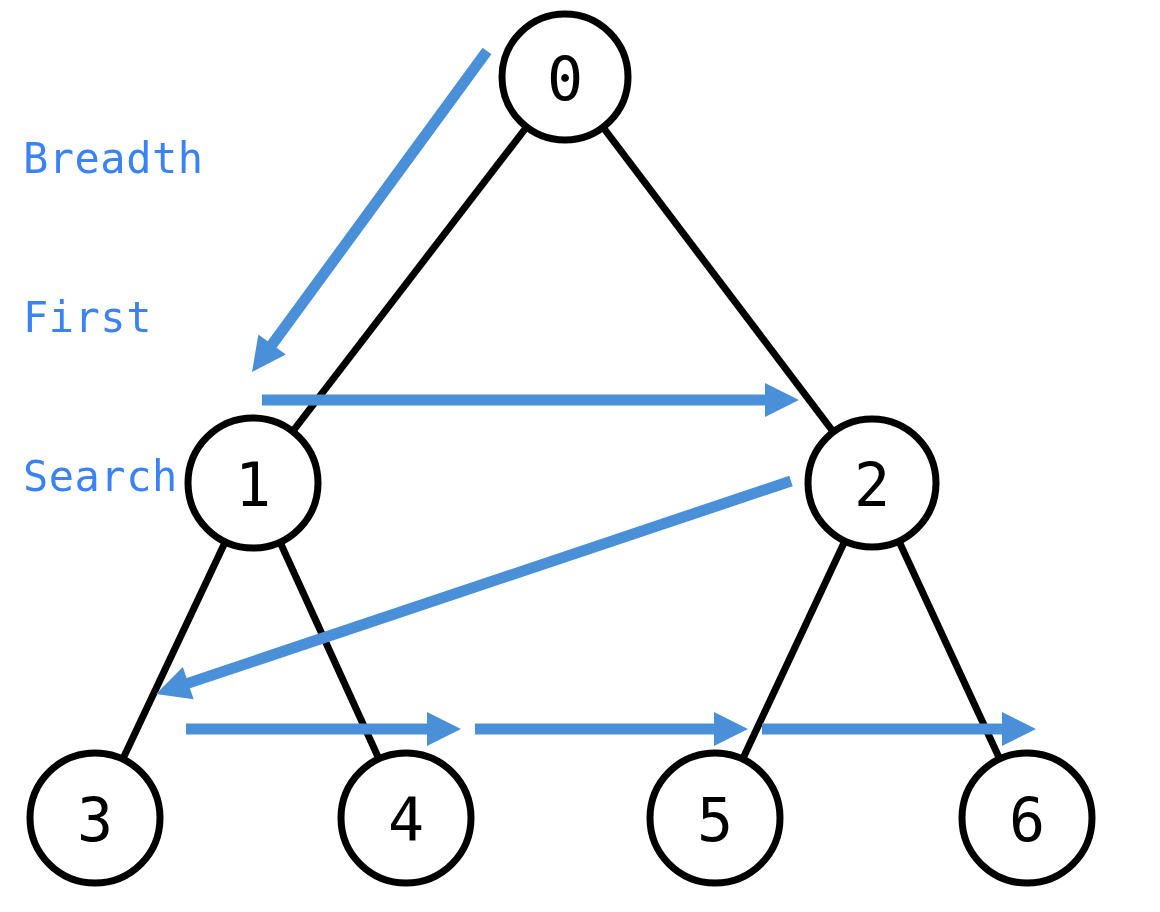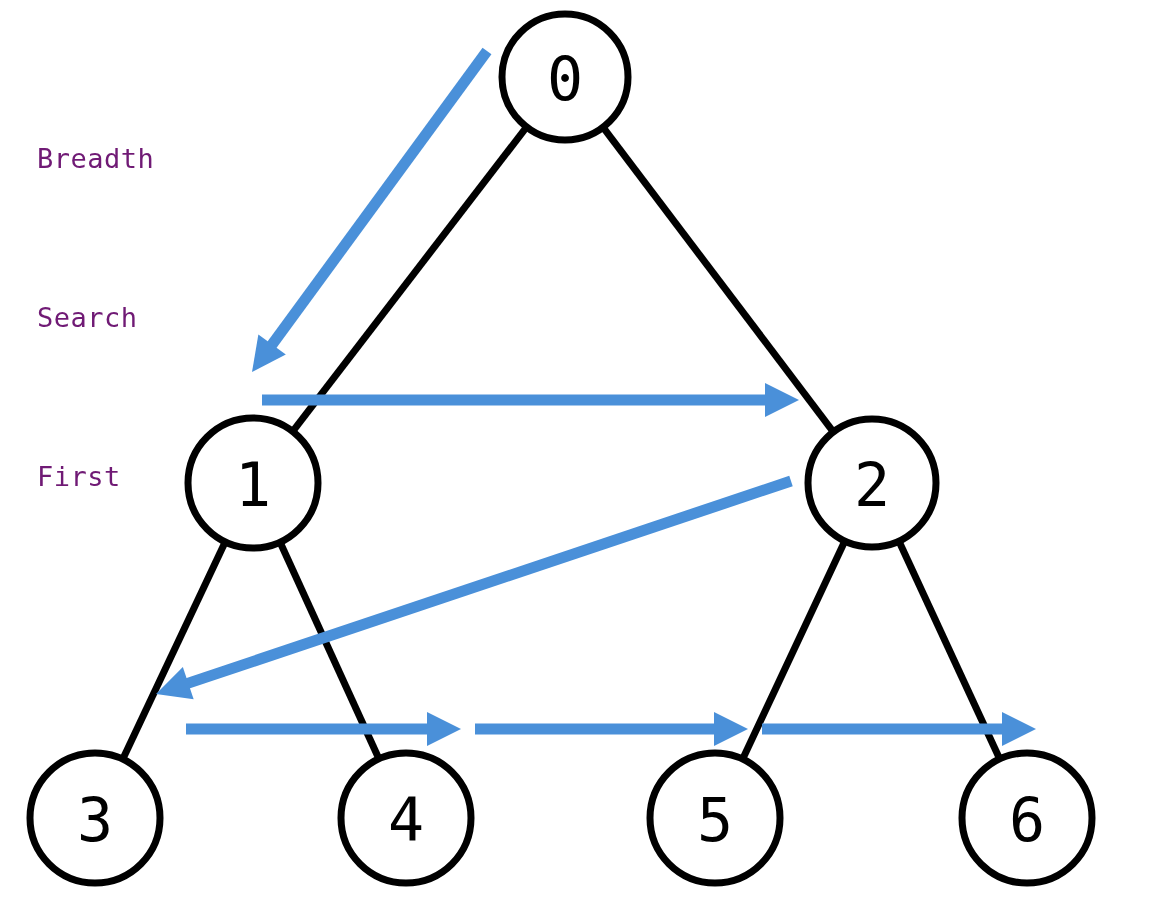--- a/index.html
+++ b/index.html
@@ -22,27 +22,27 @@
   }
   #diagram-svg {
     position: absolute;
     left: 0;
     top: 0;
     width: 1160px;
     height: 912px;
   }
   .title-block {
     position: absolute;
-    left: 37px;
+    left: 23px;
     top: 26px;
     font-family: "DejaVu Sans Mono", monospace;
-    font-size: 27px;
+    font-size: 42px;
     font-weight: 400;
     line-height: 53px;
-    color: #701a75;
+    color: #3b82f6;
     letter-spacing: 0.5px;
     white-space: pre;
   }
   .title-line { display: block; }
   .node-circle {
     fill: #ffffff;
     stroke: #000000;
     stroke-width: 7;
   }
   .tree-edge {
@@ -65,22 +65,22 @@
   }
   .bfs-arrow-head { stroke: none; }
 </style>
 </head>
 <body>
 
 <div id="canvas">
 
   <div class="title-block">
     <span class="title-line">Breadth</span>
+    <span class="title-line">First</span>
     <span class="title-line">Search</span>
-    <span class="title-line">First</span>
   </div>
 
   <svg id="diagram-svg" viewBox="0 0 1160 912">
     <g id="edge-layer">
         <line x1="527.8306771272406" y1="125.36777271262926" x2="291.38798919645643" y2="433.0463986738419" stroke="#000000" class="tree-edge"></line>
         <line x1="601.791464512469" y1="125.65581300346068" x2="834.6053967250315" y2="433.54655071779405" stroke="#000000" class="tree-edge"></line>
         <line x1="226.12564862286803" y1="539.9804285527798" x2="121.87435137713197" y2="761.0195714472202" stroke="#000000" class="tree-edge"></line>
         <line x1="279.17264987231704" y1="540.3061288054" x2="379.82735012768296" y2="760.6938711946" stroke="#000000" class="tree-edge"></line>
         <line x1="845.6893933226569" y1="539.1404664771335" x2="741.7349713011713" y2="760.9540421280741" stroke="#000000" class="tree-edge"></line>
         <line x1="898.0348531392373" y1="539.2688761396417" x2="1000.545229874646" y2="760.8235613419769" stroke="#000000" class="tree-edge"></line>

